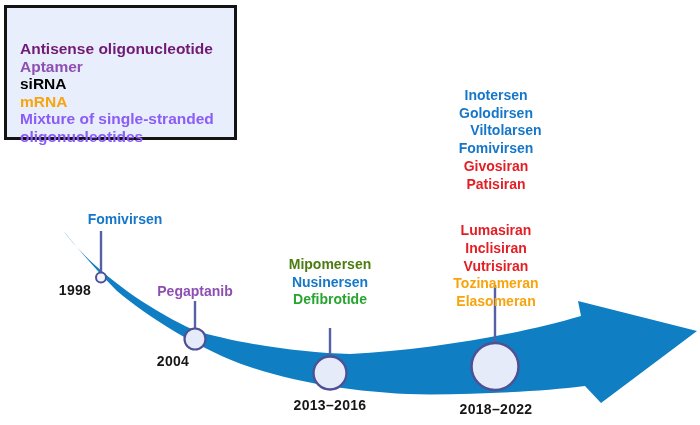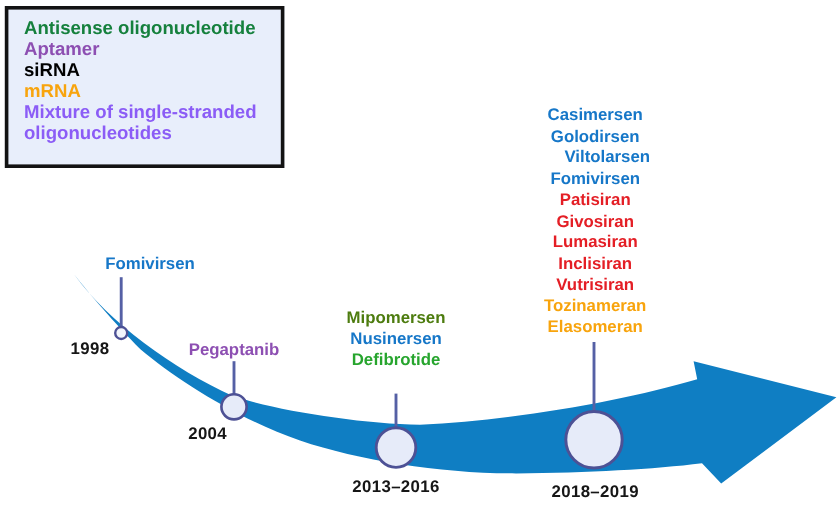--- a/index.html
+++ b/index.html
@@ -77,48 +77,48 @@
     <line x1="195" y1="301" x2="195" y2="333" stroke-width="2.4" stroke="#5560a5"></line>
     <line x1="330" y1="328" x2="330" y2="360" stroke-width="2.4" stroke="#5560a5"></line>
     <line x1="495" y1="285" x2="495" y2="346" stroke-width="2.4" stroke="#5560a5"></line>
     <circle cx="101" cy="277.5" r="5" stroke-width="2" fill="#f2f5fc" stroke="#4d5195"></circle>
     <circle cx="195" cy="339" r="10.5" stroke-width="2.2" fill="#e6ebf9" stroke="#4d5195"></circle>
     <circle cx="330" cy="373" r="16.5" stroke-width="2.4" fill="#e6ebf9" stroke="#4d5195"></circle>
     <circle cx="495" cy="366.5" r="23.5" stroke-width="2.5" fill="#e6ebf9" stroke="#4d5195"></circle>
   </svg>
 
   <div class="legend">
-    <div style="color: #15803d;">Antisense oligonucleotide</div>
+    <div style="color: #701a75; margin-top: 25px;">Antisense oligonucleotide</div>
     <div style="color: rgb(141, 79, 178);">Aptamer</div>
     <div style="color: #000000;">siRNA</div>
     <div style="color: rgb(248, 164, 13);">mRNA</div>
     <div style="color: #8b5cf6;">Mixture of single-stranded oligonucleotides</div>
   </div>
 
   <div class="label" style="left: 101px; top: 211px; color: rgb(22, 119, 200); padding-left: 48px;">Fomivirsen</div>
   <div class="year" style="left:75px; top:281px;">1998</div>
 
   <div class="label" style="left: 195px; top: 283px; color: rgb(141, 79, 178);">Pegaptanib</div>
   <div class="year" style="left:173px; top:352px;">2004</div>
 
   <div class="drug-list" style="left:330px; top:256px;">
     <div style="color: #4d7c0f;">Mipomersen</div>
     <div style="color: rgb(22, 119, 200);">Nusinersen</div>
     <div style="color: rgb(39, 165, 46);">Defibrotide</div>
   </div>
   <div class="year" style="left:330px; top:396px;">2013–2016</div>
 
   <div class="drug-list" style="left:496px; top:87px;">
-    <div style="color: rgb(22, 119, 200);">Casimersen</div>
+    <div style="color: rgb(22, 119, 200);">Inotersen</div>
     <div style="color: rgb(22, 119, 200);">Golodirsen</div>
     <div style="color: rgb(22, 119, 200); margin-left: 20px;">Viltolarsen</div>
     <div style="color: rgb(22, 119, 200);">Fomivirsen</div>
+    <div style="color: rgb(228, 30, 37);">Givosiran</div>
     <div style="color: rgb(228, 30, 37);">Patisiran</div>
-    <div style="color: rgb(228, 30, 37);">Givosiran</div>
-    <div style="color: rgb(228, 30, 37);">Lumasiran</div>
+    <div style="color: rgb(228, 30, 37); margin-top: 29px;">Lumasiran</div>
     <div style="color: rgb(228, 30, 37);">Inclisiran</div>
     <div style="color: rgb(228, 30, 37);">Vutrisiran</div>
     <div style="color: rgb(248, 164, 13);">Tozinameran</div>
     <div style="color: rgb(248, 164, 13);">Elasomeran</div>
   </div>
-  <div class="year" style="left:496px; top:400px;">2018–2019</div>
+  <div class="year" style="left:496px; top:400px;">2018–2022</div>
 
 </div>
 
 </body></html>

